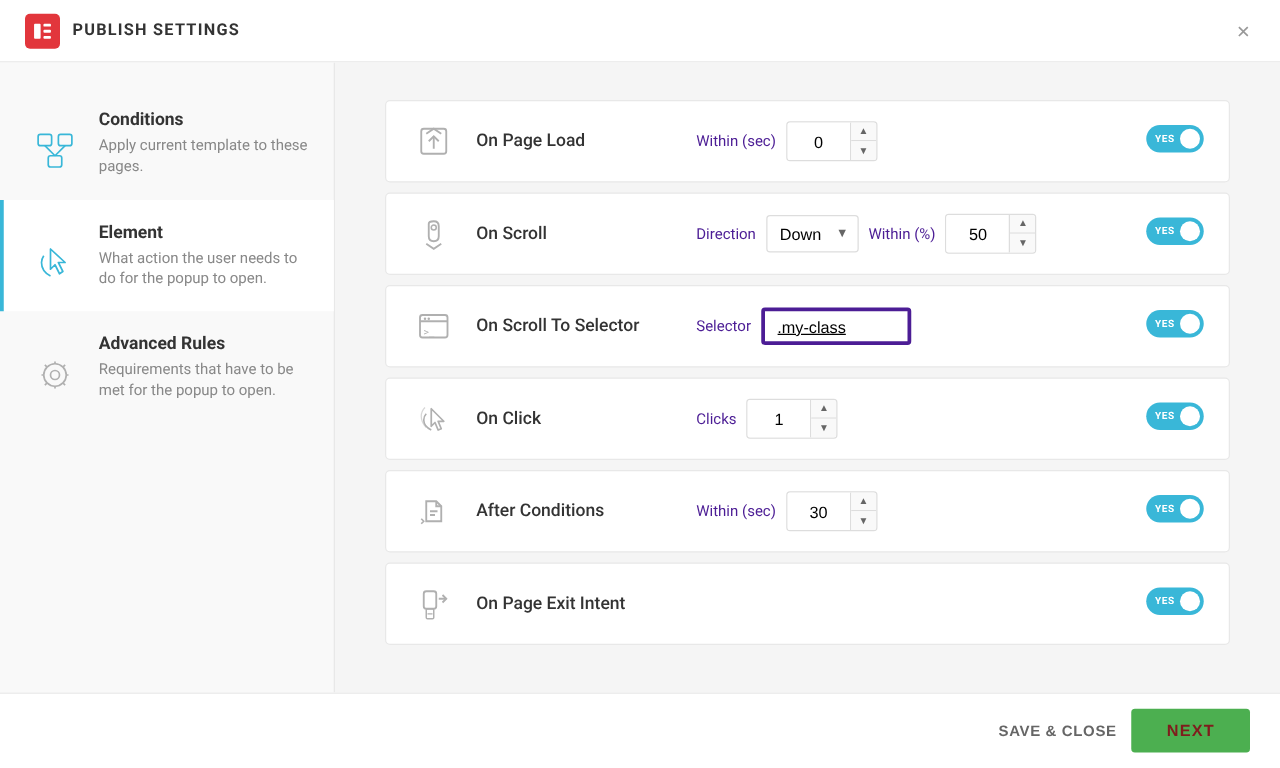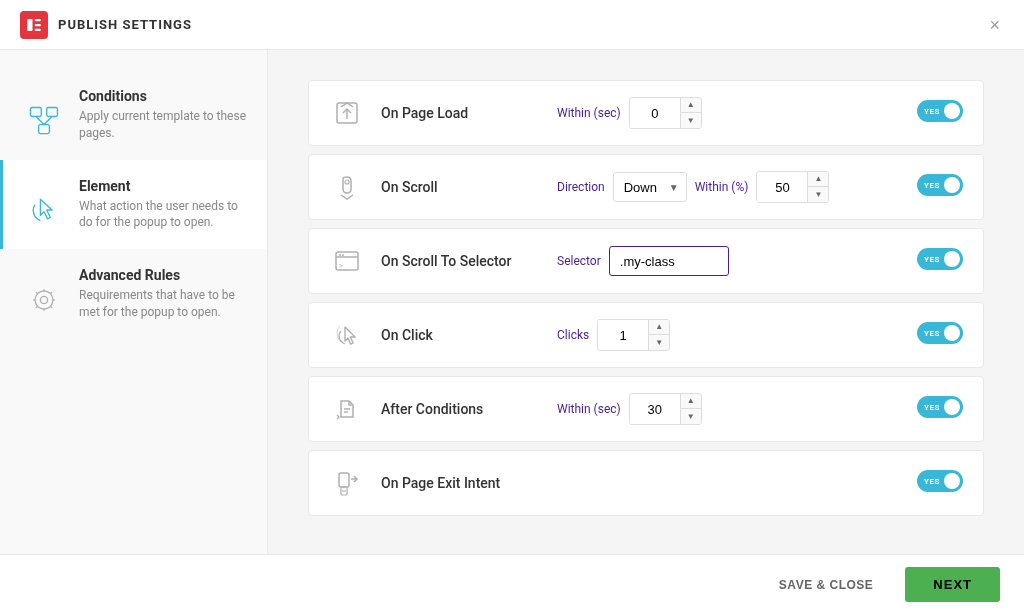--- a/index.html
+++ b/index.html
@@ -206,27 +206,28 @@
     .select-arrow {
       position: absolute;
       right: 8px;
       top: 50%;
       transform: translateY(-50%);
       pointer-events: none;
       font-size: 10px;
       color: #666;
     }
     .text-input {
-      border: 1px solid #4c1d95;
+      border: 3px solid #4c1d95;
       border-radius: 3px;
       padding: 4px 10px;
       font-size: 13px;
       height: 30px;
       width: 120px;
       outline: none;
+      text-decoration: underline;
     }
     .toggle-wrap {
       margin-left: auto;
     }
     .toggle {
       position: relative;
       width: 46px;
       height: 22px;
       display: inline-block;
     }
@@ -285,30 +286,29 @@
       border: none;
       color: #666;
       font-size: 12px;
       font-weight: 600;
       text-transform: uppercase;
       letter-spacing: 0.5px;
       cursor: pointer;
     }
     .btn-next {
       background: #4caf50;
-      color: #000000;
+      color: #7f1d1d;
       border: none;
       border-radius: 3px;
       padding: 10px 28px;
       font-size: 13px;
       font-weight: 700;
       letter-spacing: 1px;
       text-transform: uppercase;
       cursor: pointer;
-      margin-left: 20px;
     }
   </style>
 </head>
 <body>
 
 <div class="modal">
 
   <div class="modal-header">
     <div class="modal-header-left">
       <div class="elementor-logo">

